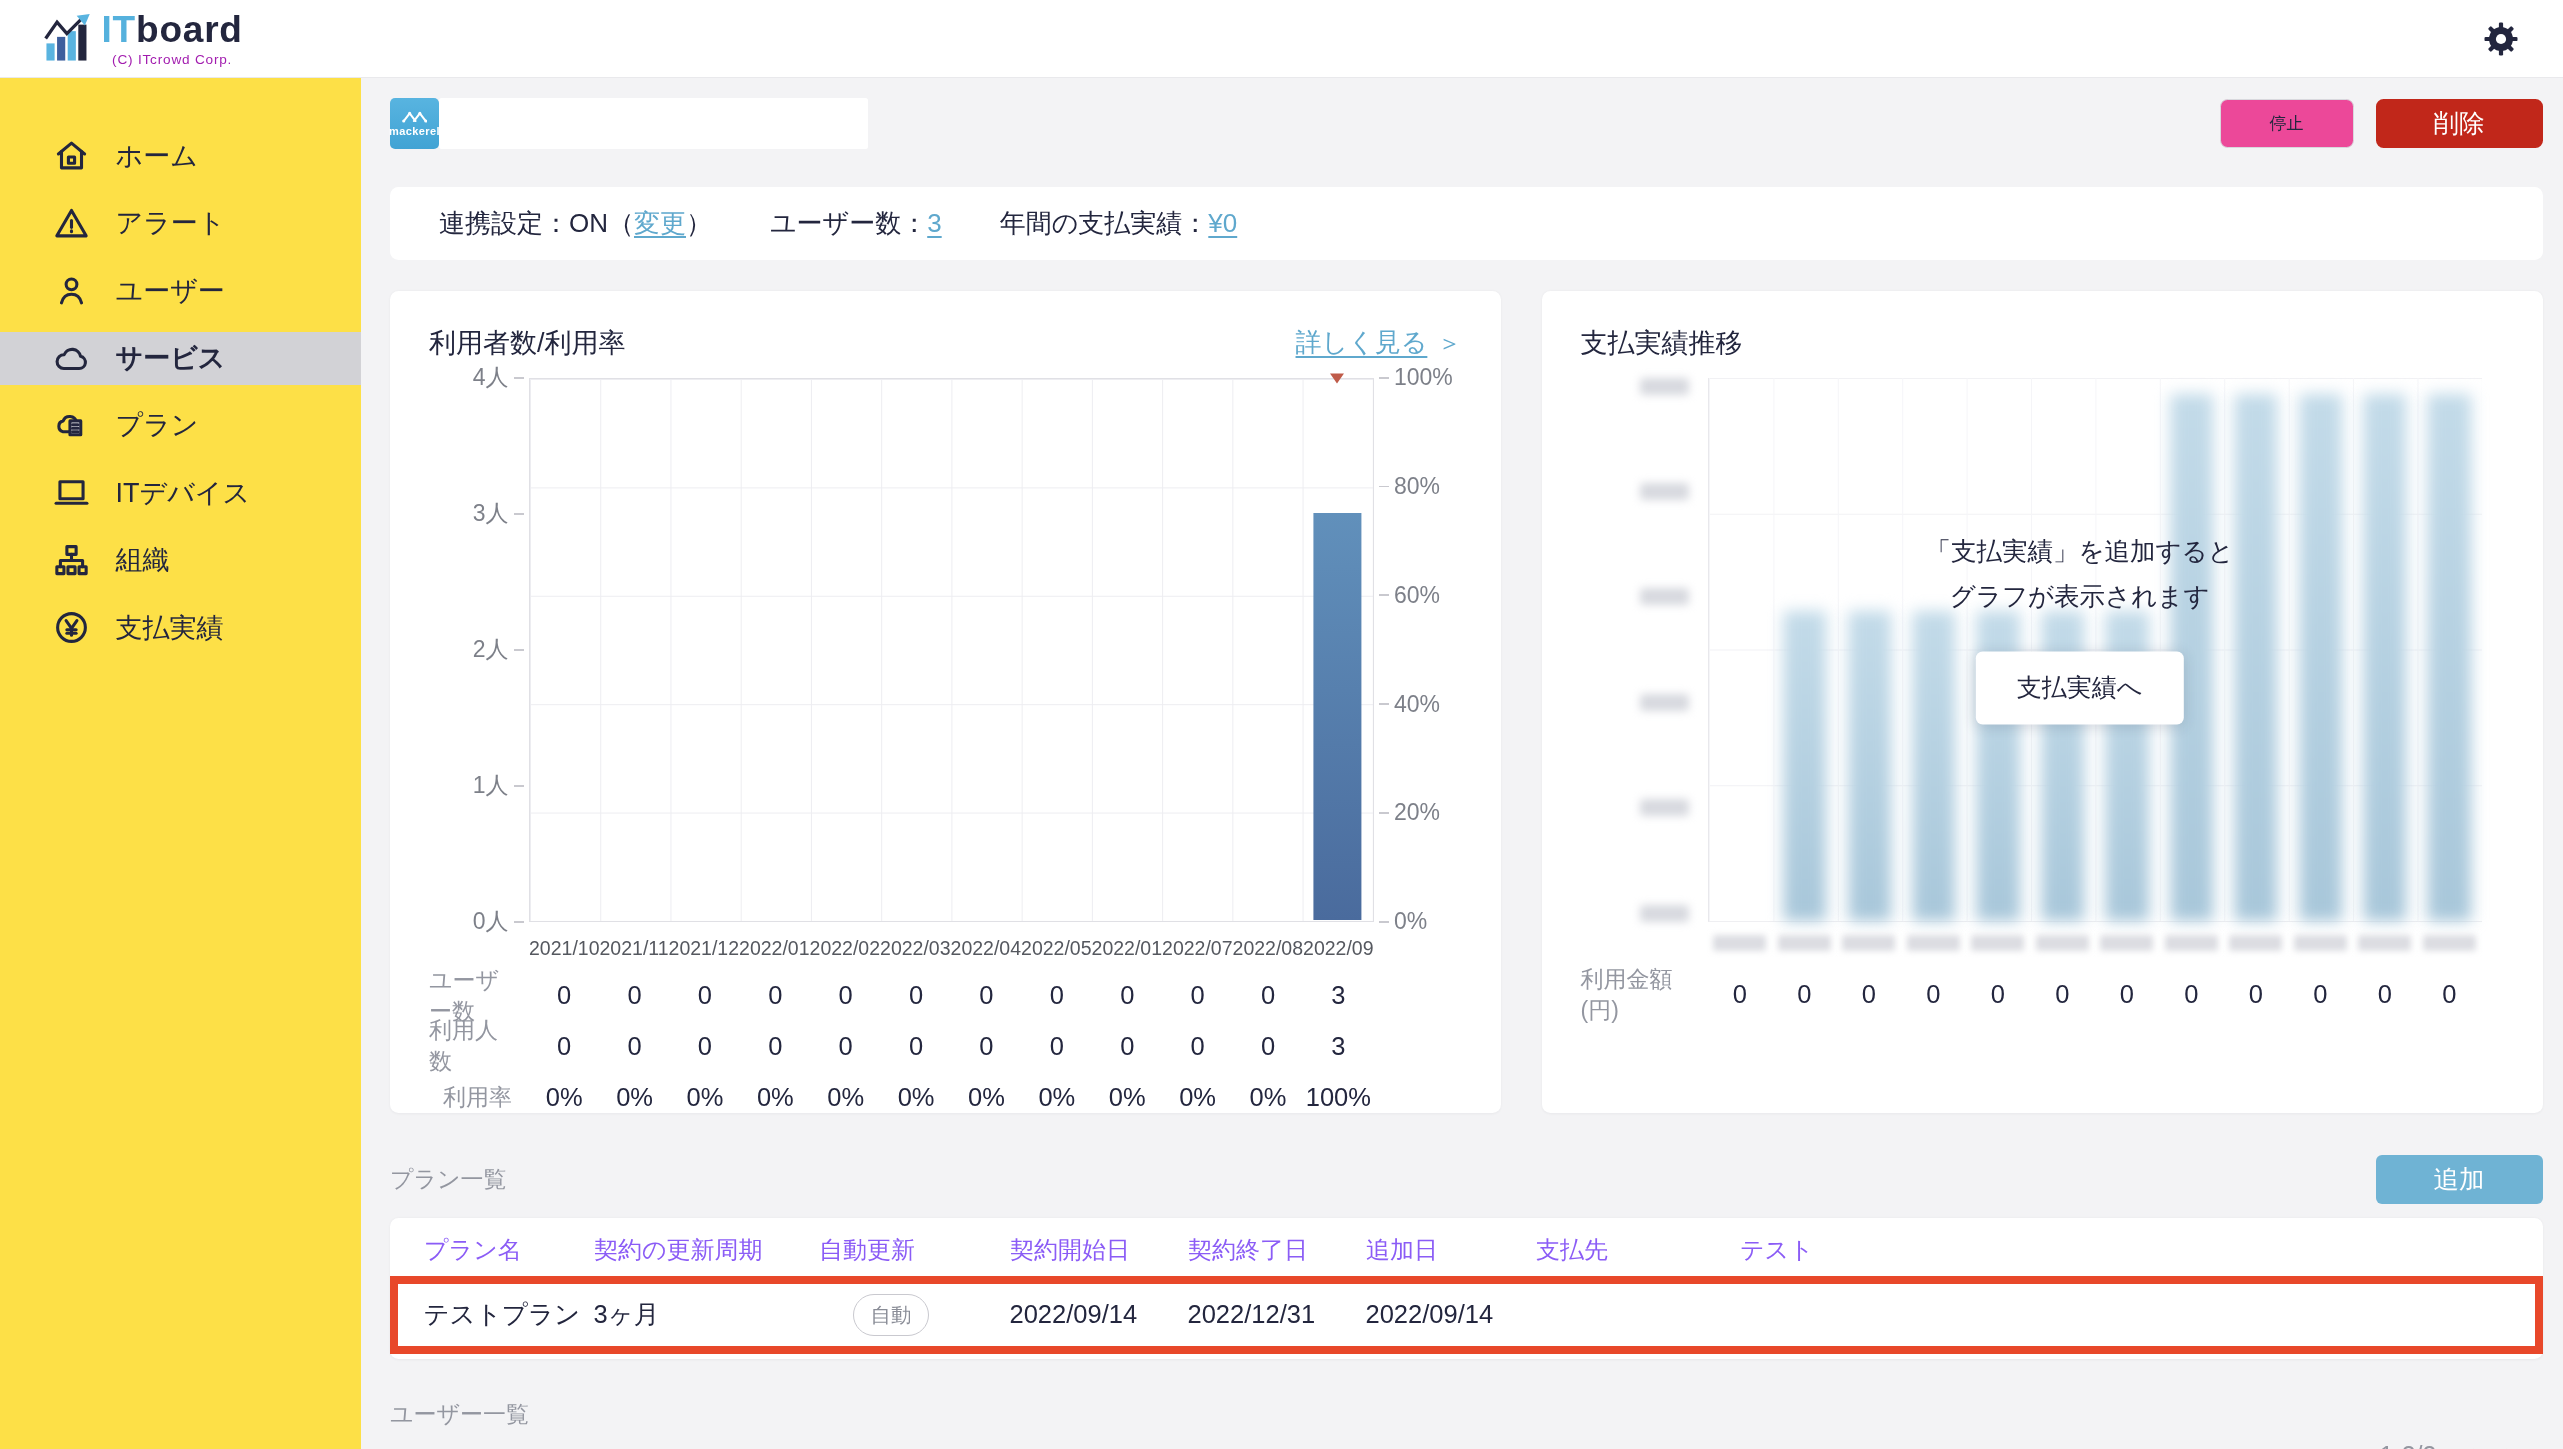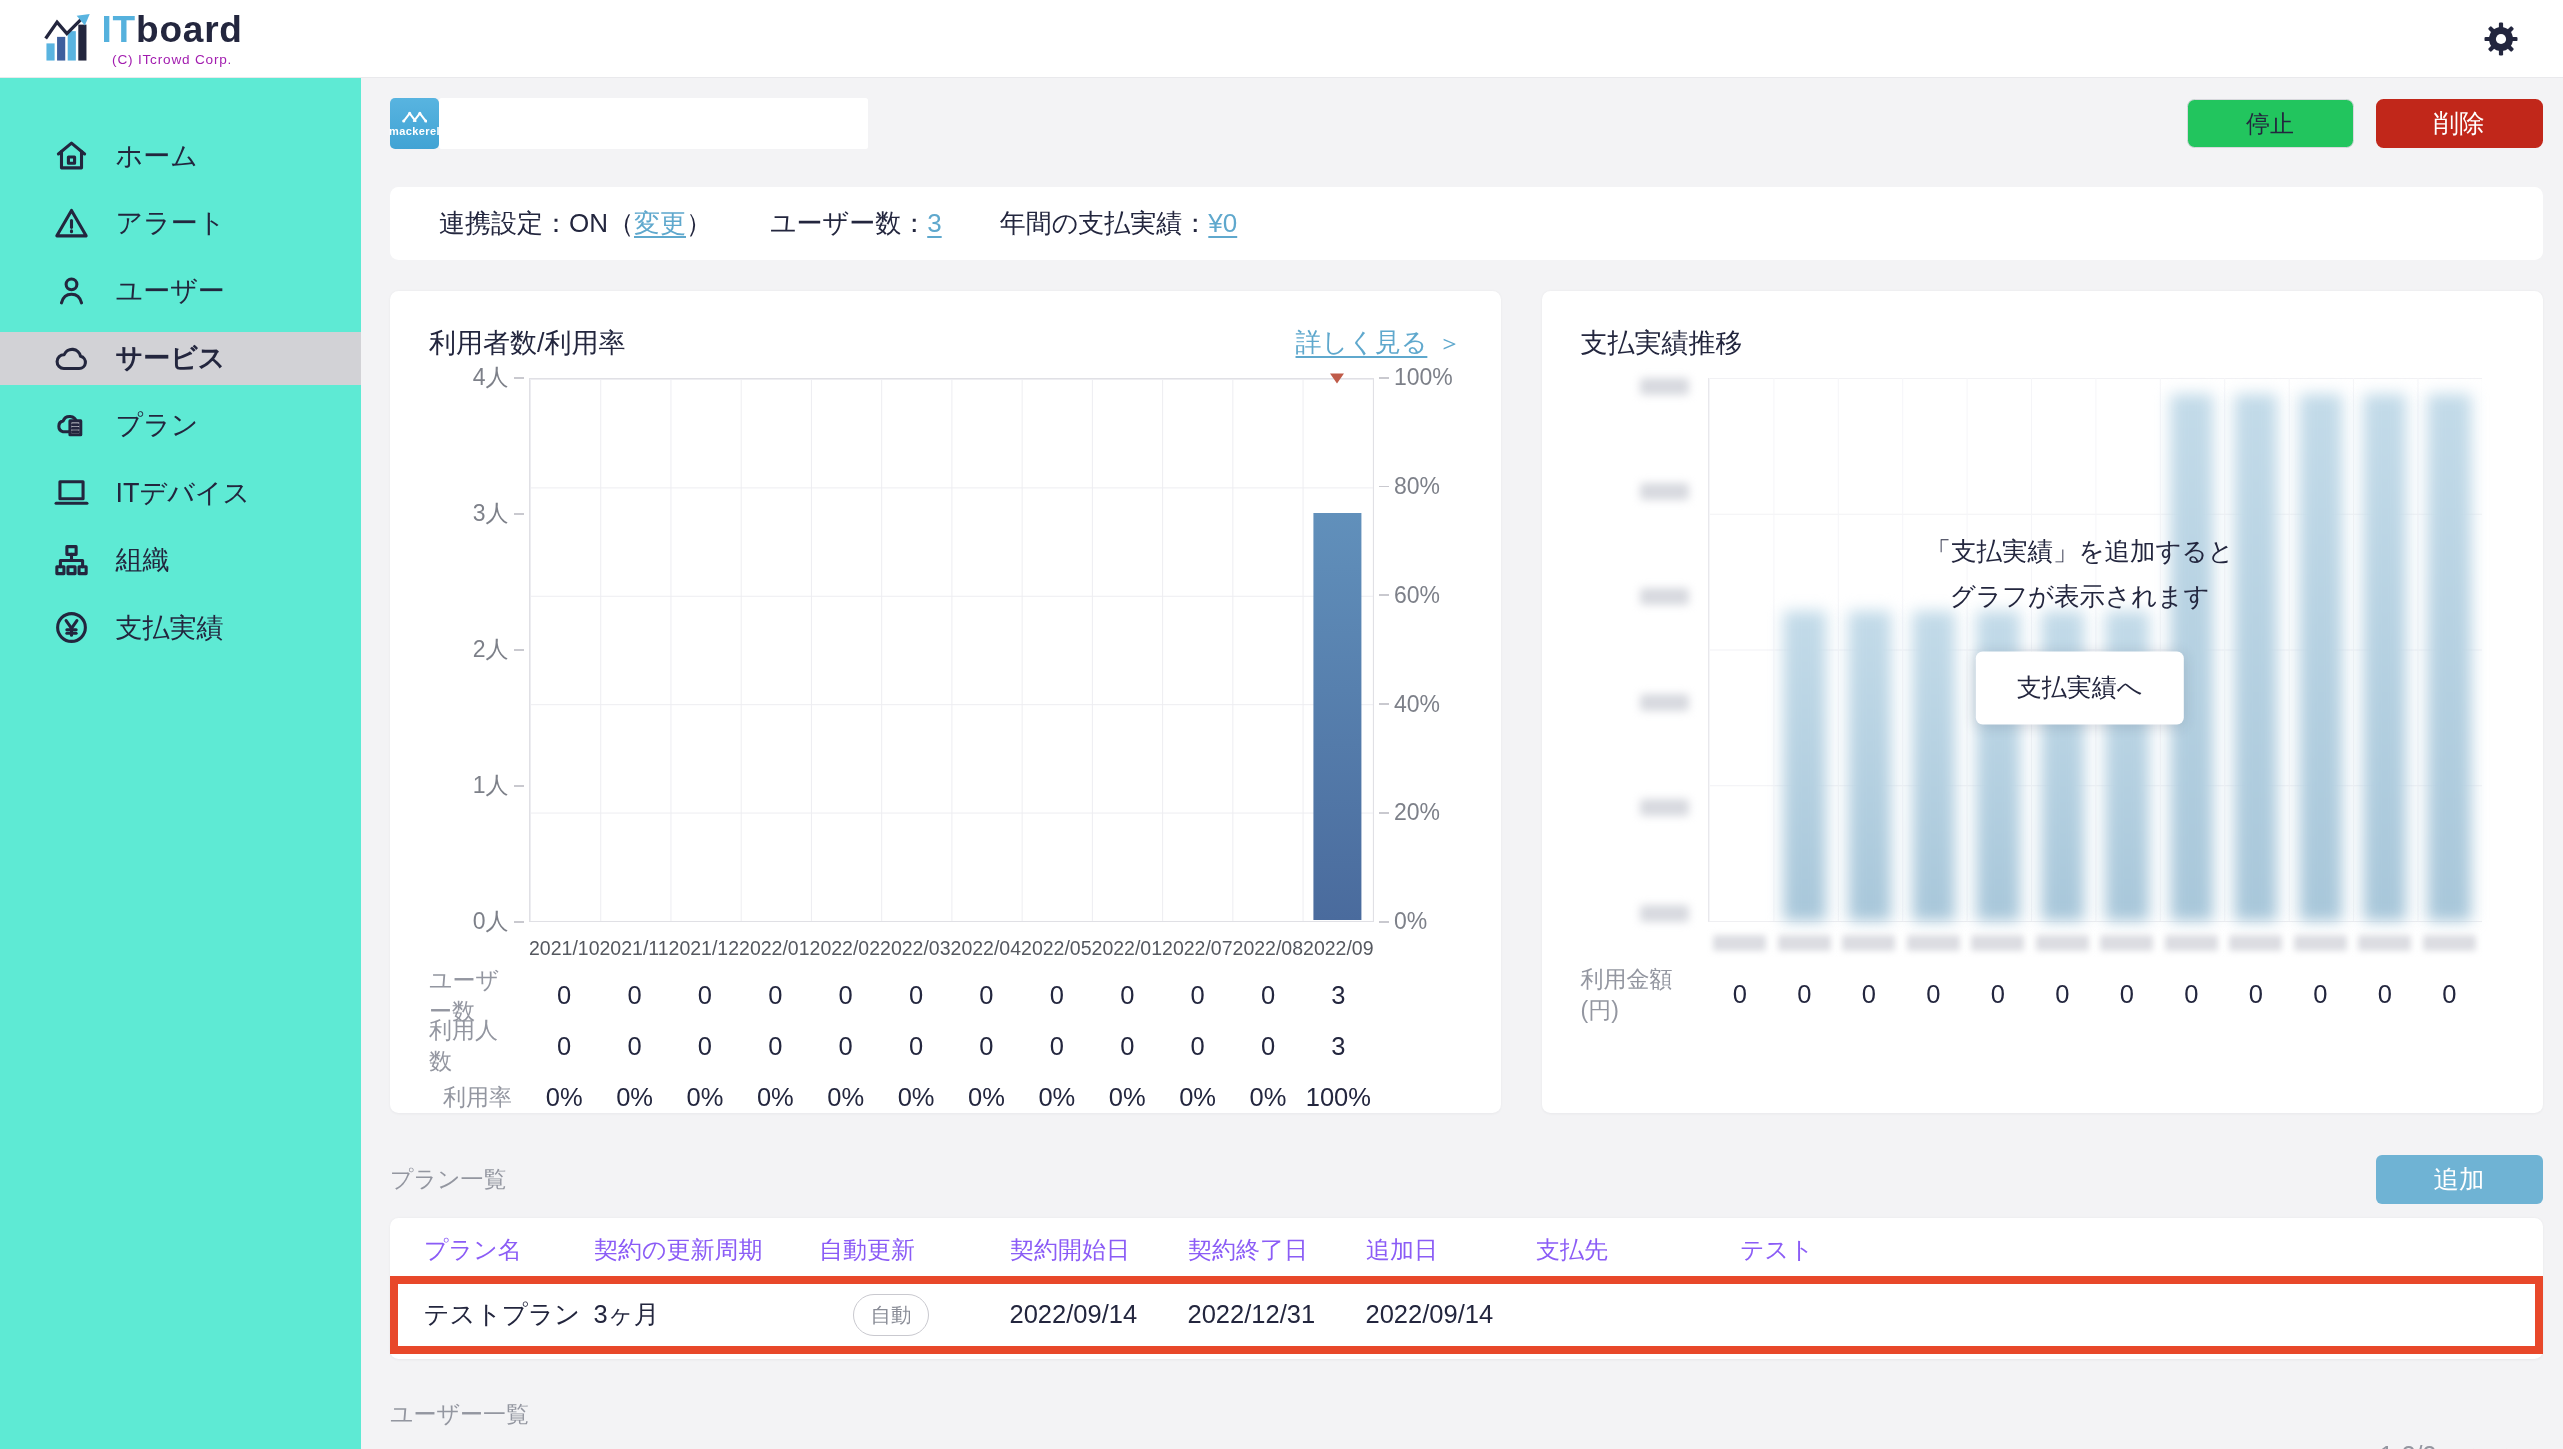--- a/index.html
+++ b/index.html
@@ -13,38 +13,38 @@
   .topbar { height:78px; background:#fff; border-bottom:0.8px solid #e9e9ec;
     display:flex; align-items:center; justify-content:space-between; padding:0 44px; position:relative; z-index:5; }
   .logo { display:flex; align-items:center; gap:8.5px; cursor:pointer; }
   .logo-text { display:flex; flex-direction:column; align-items:center; line-height:1; }
   .lt-main { font-size:37px; font-weight:bold; letter-spacing:0.8px; }
   .lt-it { color:#55b1dd; } .lt-board { color:#23263e; }
   .lt-sub { font-size:13.6px; color:#a21caf; margin-top:5.1px; letter-spacing:0.8px; }
   .gear { cursor:pointer; }
   
   .layout { display:flex; height:1372px; }
-  .sidebar { width:361px; flex:0 0 361px; background:#5eead4; padding-top:37px; }
+  .sidebar { width:361px; flex:0 0 361px; background:#fde047; padding-top:37px; }
   .nav-item { height:53px; margin:14.4px 0; display:flex; align-items:center; gap:25.5px;
     padding-left:53px; font-size:27px; color:#23263e; cursor:pointer; }
   .nav-item.active { background:#d2d2d6; font-weight:bold; }
   .nav-icon { width:37px; height:37px; display:flex; align-items:center; justify-content:center; }
   .nav-icon svg { width:37px; height:37px; }
   .main { flex:1; padding:18.7px 20.4px 0 29px; overflow:hidden; }
   
   .svc-row { display:flex; justify-content:space-between; align-items:center; height:54px; }
   .svc-id { display:flex; align-items:center; }
   .svc-icon { width:49px; height:51px; border-radius:5.1px; background:linear-gradient(180deg,#58b4e0,#41a3d4);
     color:#fff; display:flex; flex-direction:column; align-items:center; justify-content:center; gap:1.7px; }
   .svc-icon span { font-size:11px; font-weight:bold; letter-spacing:0.4px; }
   .svc-name-blank { width:429px; height:51px; background:#fff; border-radius:2.5px; }
   .svc-actions { display:flex; gap:22px; }
   button { font-family:inherit; cursor:pointer; }
-  .btn-stop { width:167px; height:49px; background:#22c55e; border:1.7px solid #d8d8dd; border-radius:7.6px;
-    font-size:24px; color:#23263e; }
+  .btn-stop { width:134px; height:49px; background:#ec4899; border:1.7px solid #d8d8dd; border-radius:7.6px;
+    font-size:17px; color:#23263e; }
   .btn-delete { width:167px; height:49px; background:#c1271a; border:none; border-radius:7.6px;
     font-size:25.5px; color:#fff; }
   
   .infobar { margin-top:36px; background:#fff; border-radius:8.5px; height:73px;
     display:flex; align-items:center; padding:0 49px; font-size:26px; }
   .ib-group { margin-right:58px; display:flex; align-items:center; }
   .blue-link { color:#5fa8cd; text-decoration:underline; text-underline-offset:4.2px; cursor:pointer; }
   
   .charts { display:flex; gap:41px; margin-top:31px; }
   .panel { background:#fff; border-radius:8.5px; box-shadow:0 0.8px 2.5px rgba(30,30,60,.05); }

